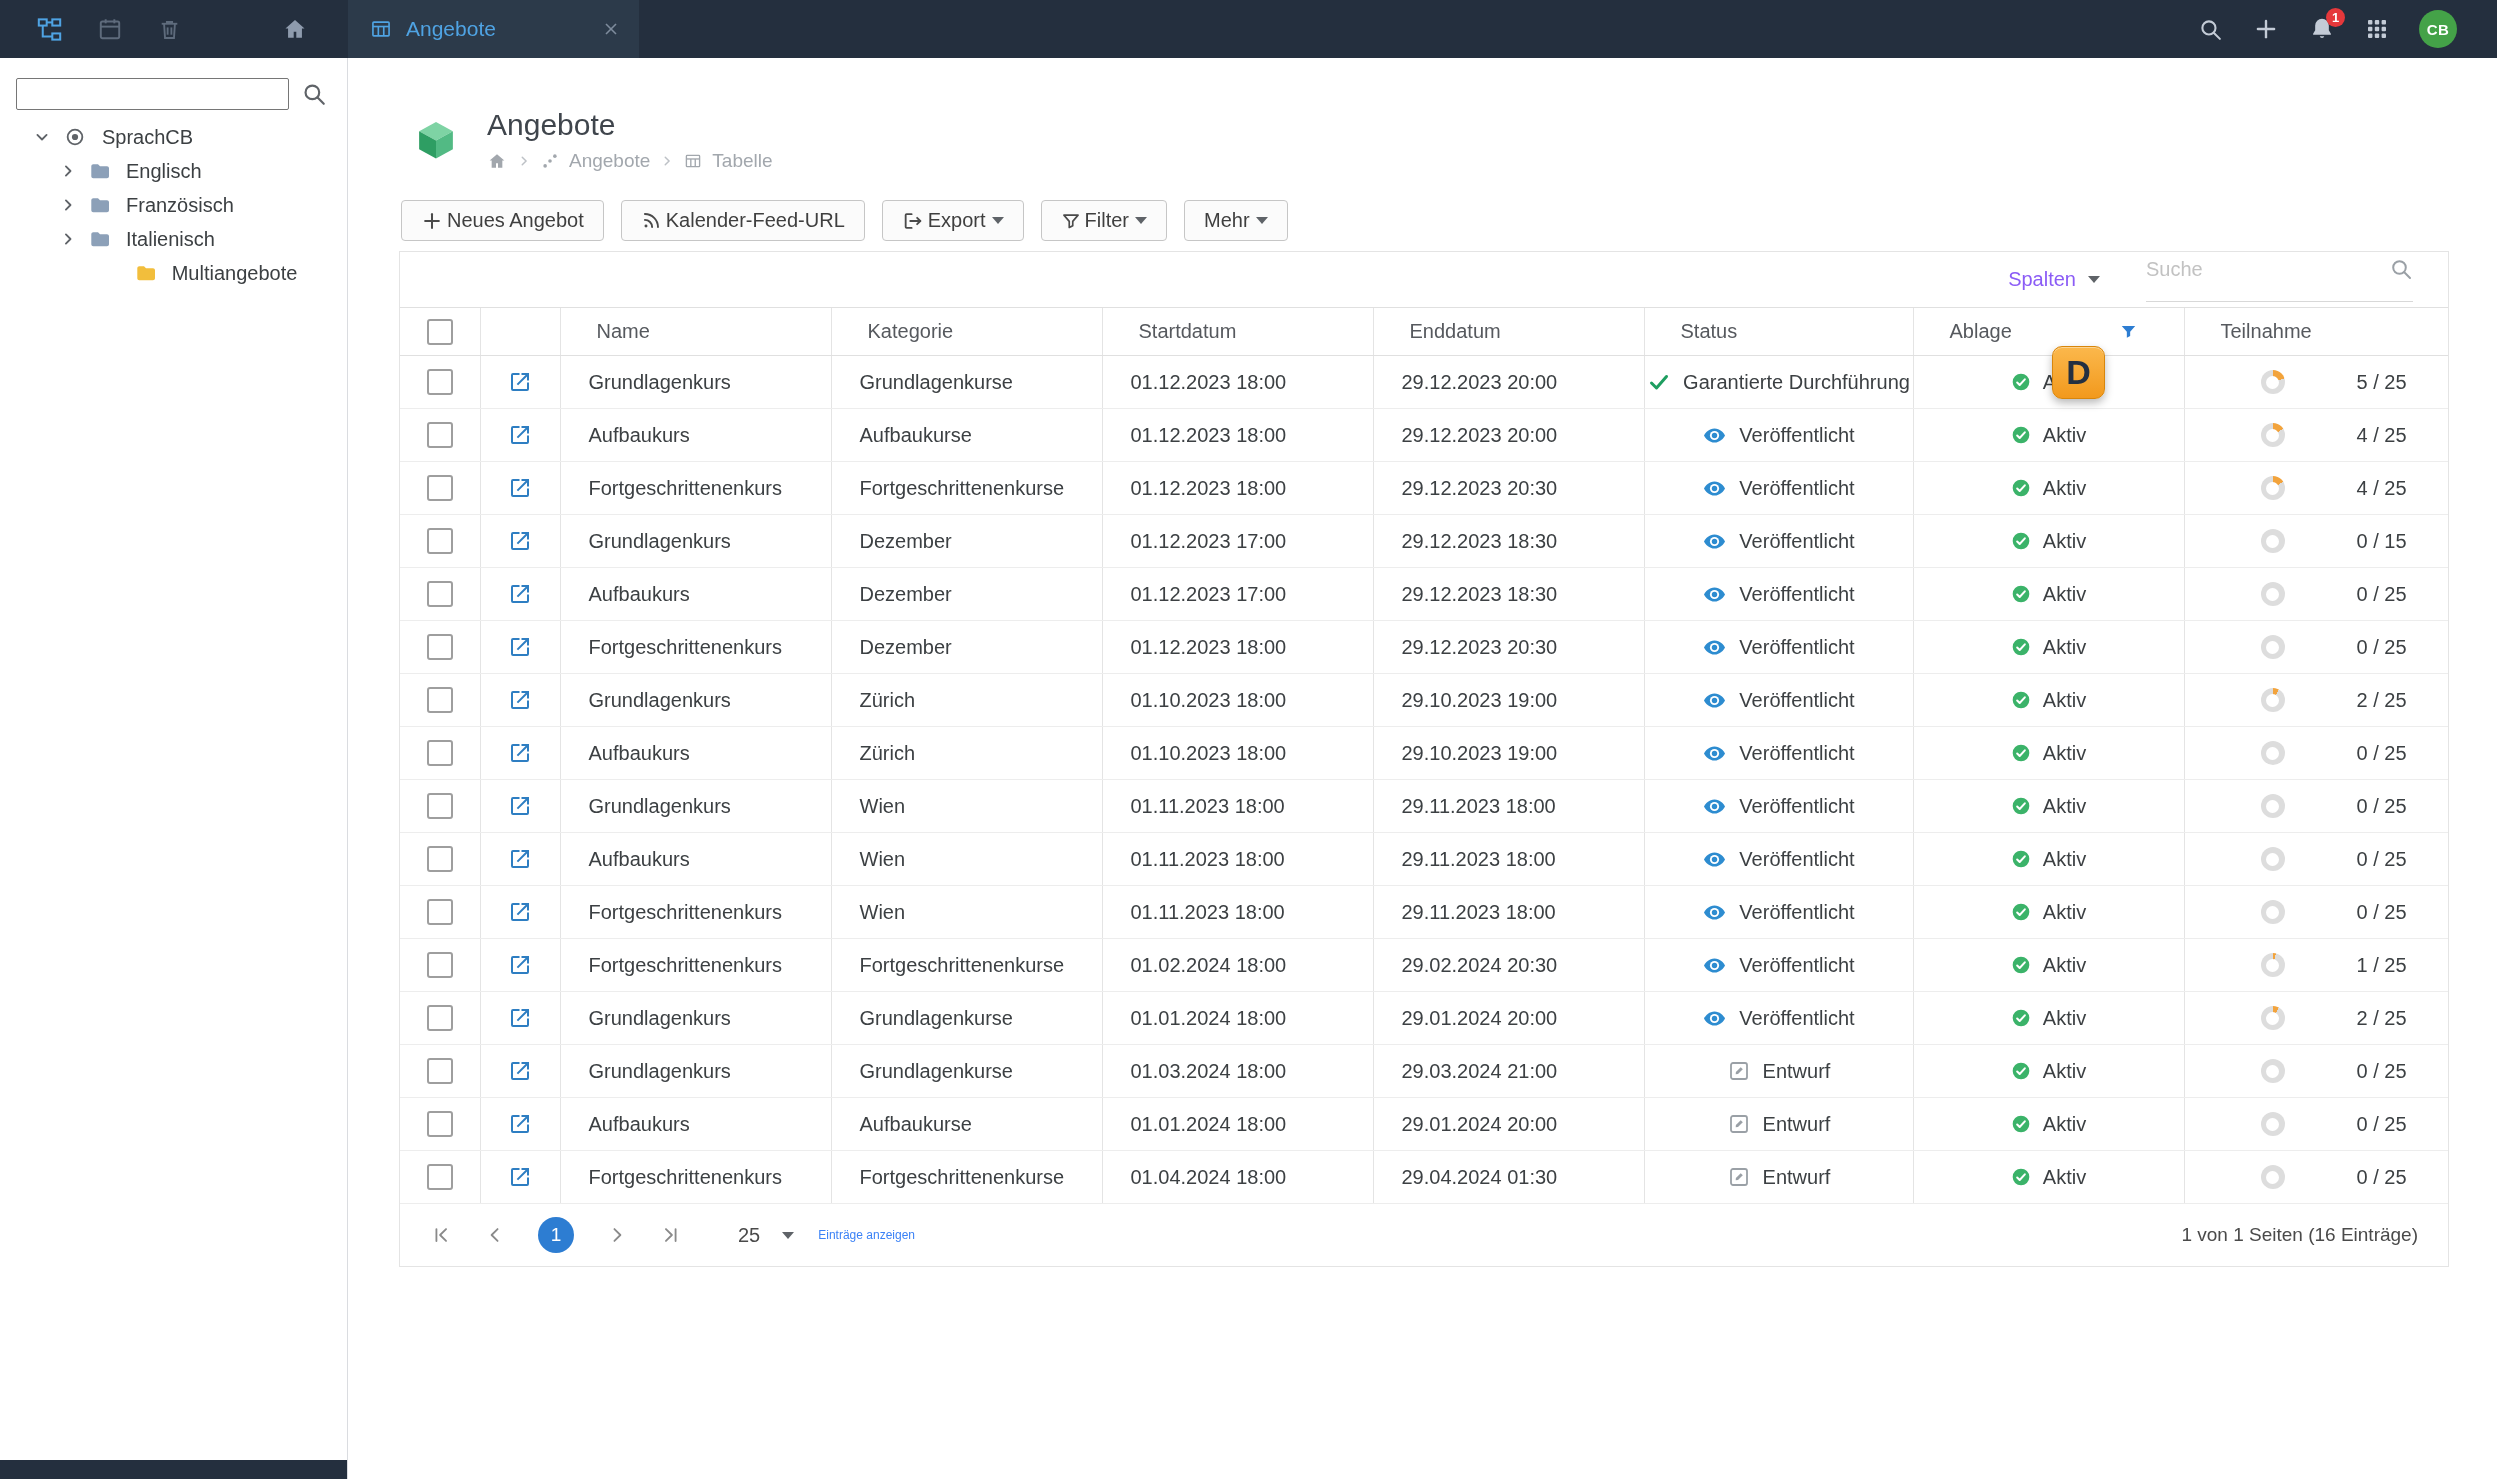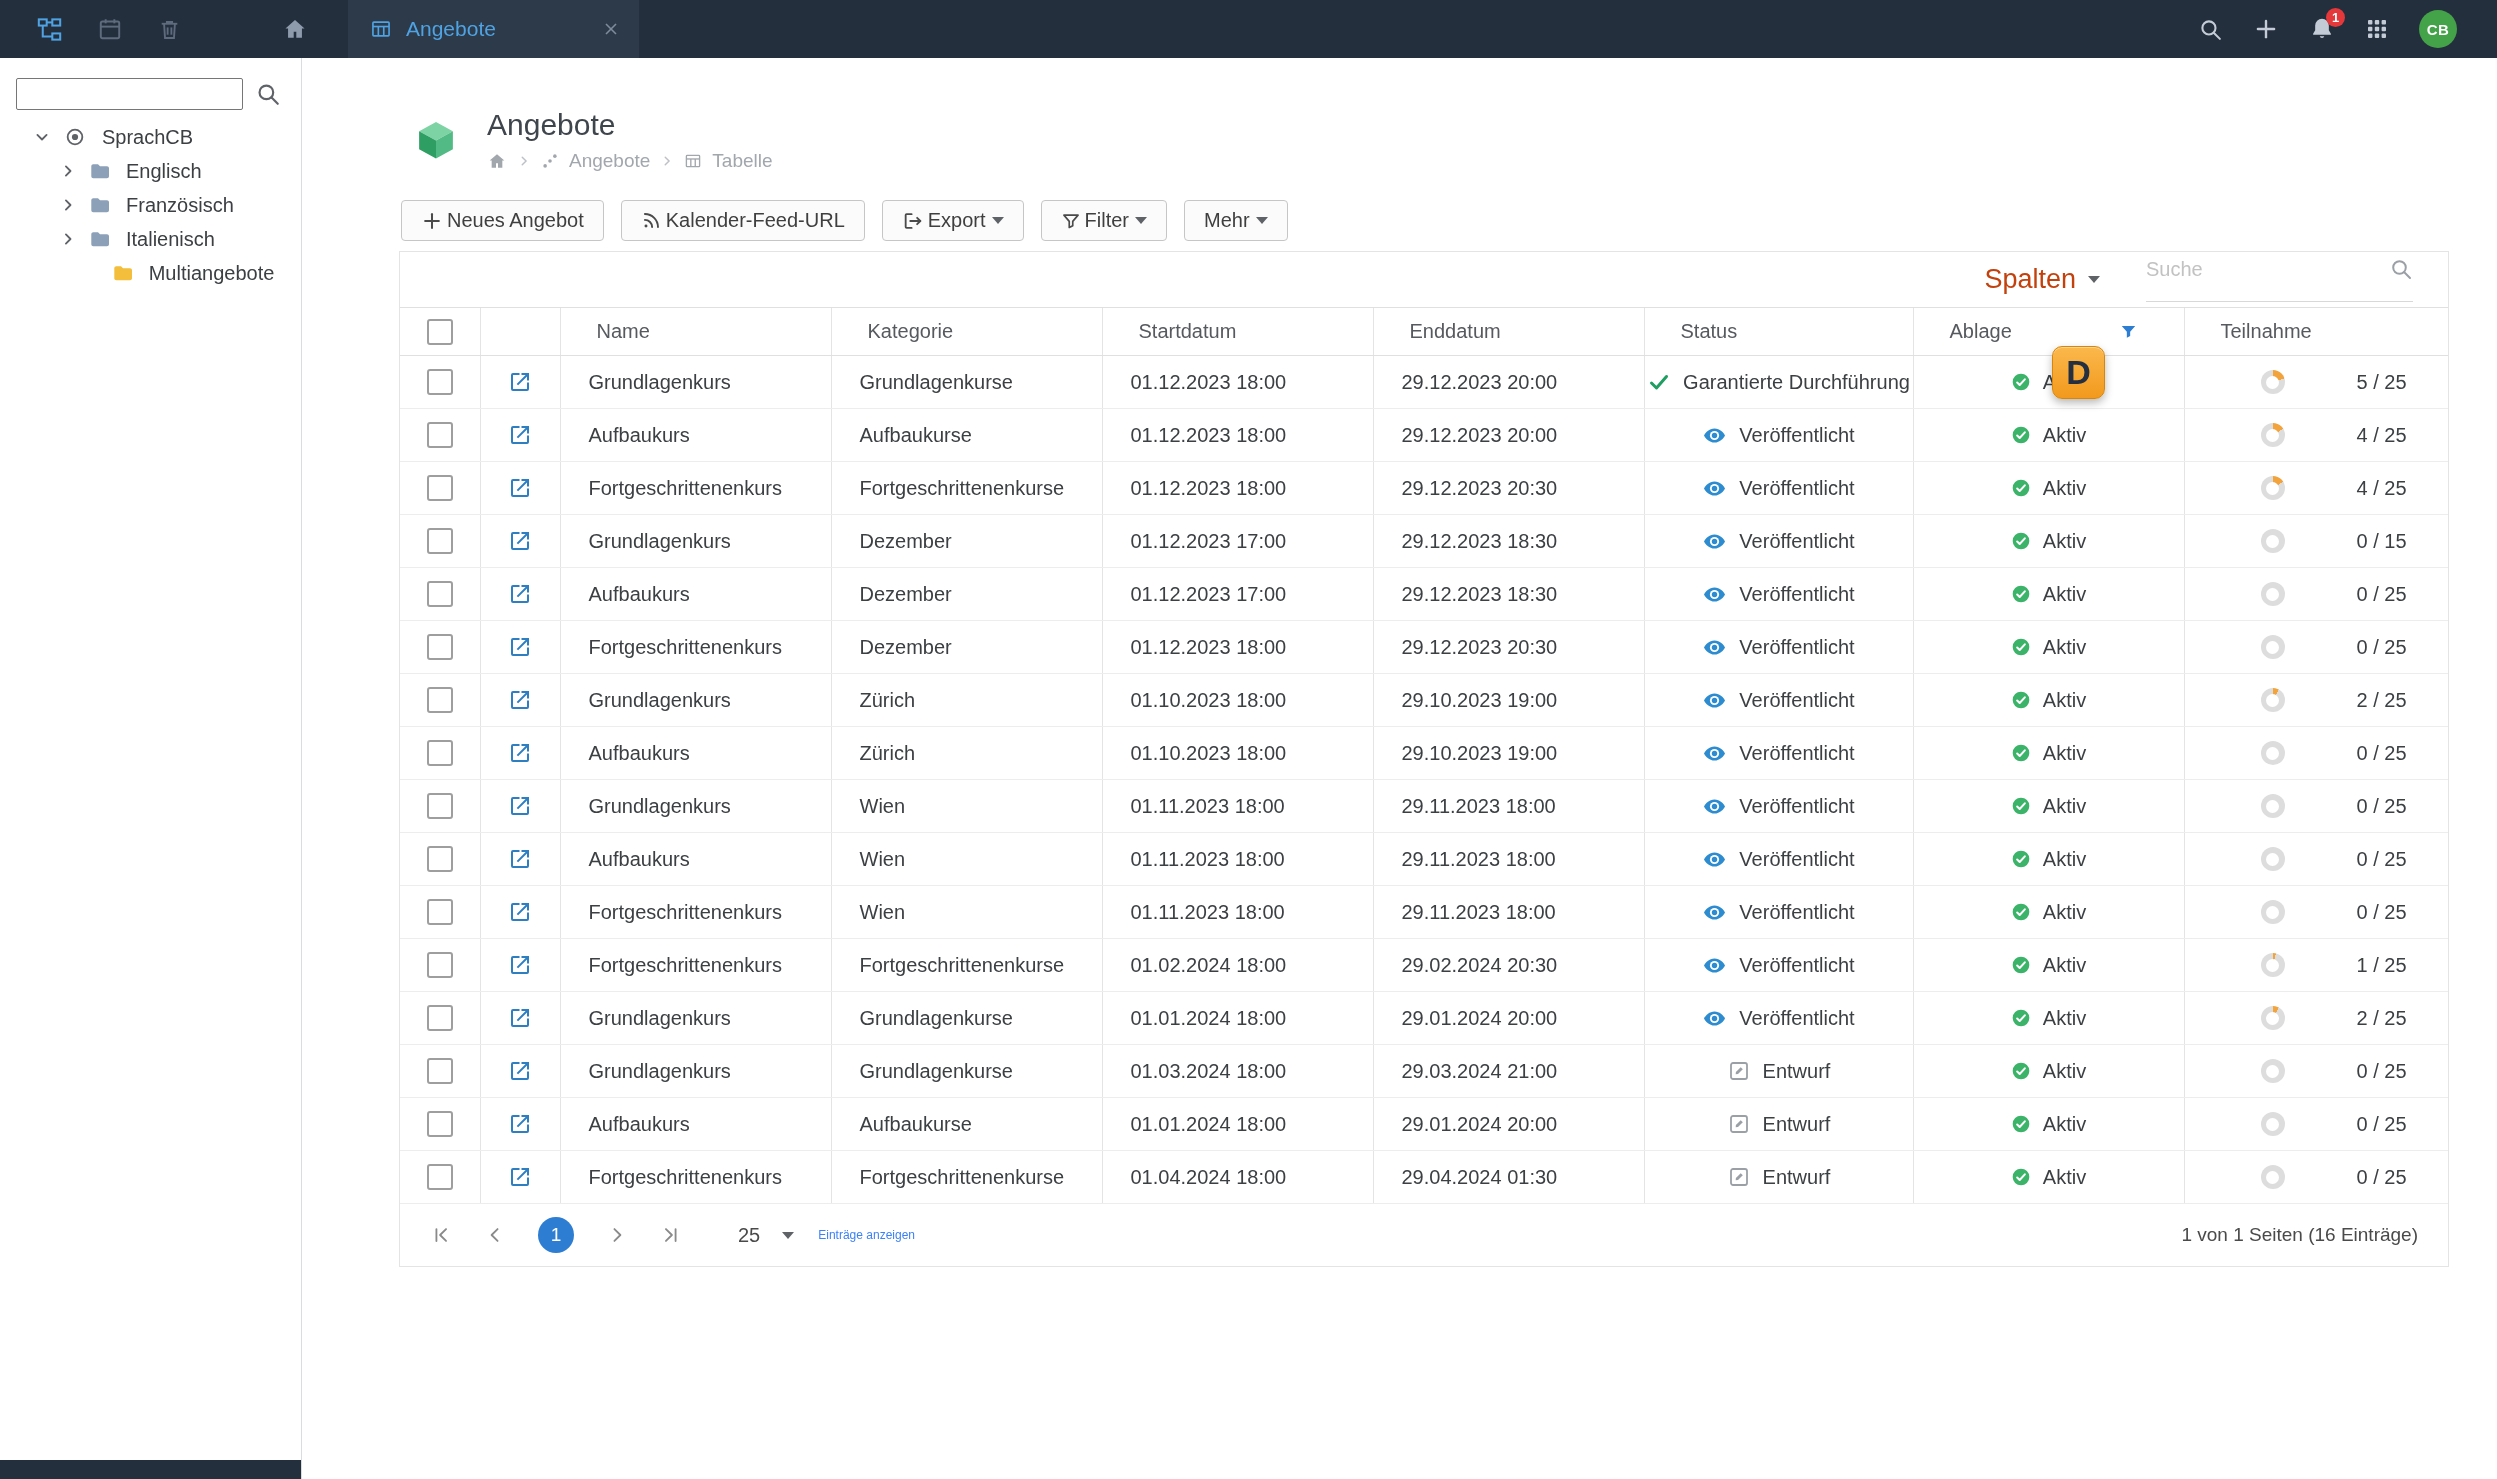--- a/index.html
+++ b/index.html
@@ -18,21 +18,21 @@
   .tab-ic { color:#4FA3E3; display:inline-flex; }
   .tab-label { color:#4FA3E3; font-size:21px; }
   .tab-close { margin-left:auto; color:#7E8B9C; display:inline-flex; cursor:pointer; }
   .topbar-spacer { flex:1; }
   .topbar-right { display:flex; align-items:center; gap:30px; padding-right:40px; }
   .bell-wrap { position:relative; }
   .badge { position:absolute; top:-8px; right:-10px; background:#E5383B; color:#fff; font-size:13px; font-weight:bold; min-width:19px; height:19px; border-radius:10px; display:flex; align-items:center; justify-content:center; padding:0 4px; }
   .avatar { width:38px; height:38px; border-radius:50%; background:#44A248; color:#fff; font-size:15px; font-weight:bold; display:flex; align-items:center; justify-content:center; letter-spacing:0.5px; cursor:pointer; }
 
   
-  .sidebar { position:absolute; top:58px; left:0; width:302px; height:1422px; background:#fff; border-right:1px solid #DADCE0; }
+  .sidebar { position:absolute; top:58px; left:0; width:348px; height:1422px; background:#fff; border-right:1px solid #DADCE0; }
   .sidebar-footer { position:absolute; bottom:0; left:0; width:100%; height:20px; background:#242F3E; }
   .sidebar-search { display:flex; align-items:center; gap:12px; margin:20px 20px 10px 16px; }
   .side-input { flex:1; height:32px; border:1px solid #767676; border-radius:2px; font-size:20px; padding:0 8px; outline:none; font-family:inherit; min-width:0; }
   .side-search-ic { color:#5F6368; display:inline-flex; cursor:pointer; }
   .tree { margin-top:8px; font-size:20px; color:#3C4043; }
   .tree-row { display:flex; align-items:center; height:34px; cursor:pointer; }
   .tree-row.root { padding-left:32px; gap:12px; }
   .tree-row.child { padding-left:58px; gap:10px; }
   .tree-row.leaf { padding-left:84px; gap:10px;justify-content:center; }
   .tree-ic { display:inline-flex; color:#5F6368; }
@@ -50,21 +50,21 @@
   .bc-sep { display:inline-flex; color:#BDC1C6; }
   .bc-text { color:#A2A7AD; }
   .action-bar { display:flex; gap:17px; padding:28px 0 0 52px; }
   .btn { display:inline-flex; align-items:center; gap:4px; height:41px; padding:0 19px; background:#FBFBFB; border:1px solid #C6C6C6; border-radius:4px; font-size:20px; color:#3F3F3F; font-family:inherit; cursor:pointer; }
   .btn-ic { display:inline-flex; color:#4A4A4A; }
   .caret { width:0; height:0; border-left:6px solid transparent; border-right:6px solid transparent; border-top:7px solid #5F6368; margin-left:2px; }
 
   
   .card { position:absolute; left:50px; top:193px; width:2050px; border:1px solid #E4E4E4; background:#fff; }
   .card-toolbar { height:55px; display:flex; align-items:center; justify-content:flex-end; gap:46px; padding-right:35px; }
-  .columns-btn { display:flex; align-items:center; gap:10px; font-size:27px; color:#c2410c; cursor:pointer; }
+  .columns-btn { display:flex; align-items:center; gap:10px; font-size:20px; color:#8b5cf6; cursor:pointer; }
   .table-search { display:flex; align-items:center; border-bottom:1px solid #D8D8D8; padding-bottom:20px; width:267px; }
   .table-search input { border:none; outline:none; flex:1; font-size:20px; font-family:inherit; color:#3C4043; min-width:0; }
   .table-search input::placeholder { color:#C2C2C2; }
   .ts-ic { color:#9AA0A6; display:inline-flex; cursor:pointer; }
 
   table { width:100%; border-collapse:collapse; table-layout:fixed; }
   th, td { border-left:1px solid #E4E4E4; padding:0; }
   th:first-child, td:first-child { border-left:none; }
   thead th { height:48px; border-top:1px solid #E0E0E0; border-bottom:1px solid #E0E0E0; font-size:20px; color:#56595E; font-weight:400; text-align:left; }
   .th-inner { padding-left:36px; display:flex; align-items:center; }

